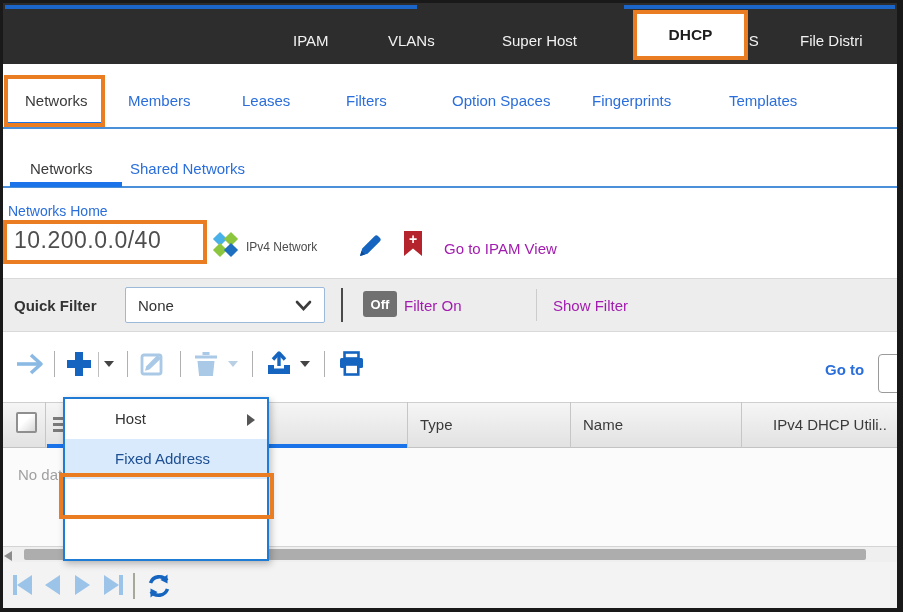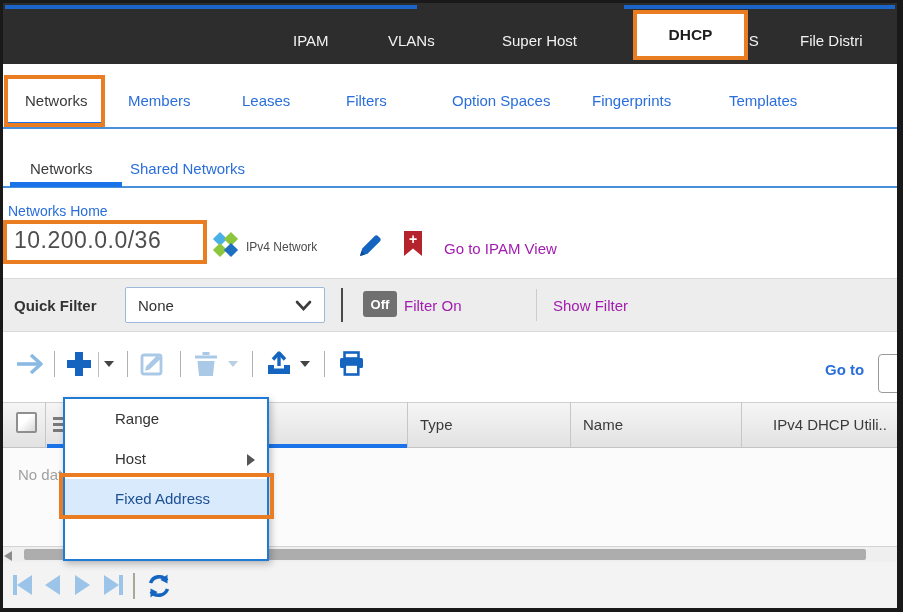--- a/index.html
+++ b/index.html
@@ -113,21 +113,21 @@
   <div class="abs thickline" style="left:8px; top:122px; width:97px;"></div>
   <div class="abs thinline" style="left:0; top:127px; width:903px;"></div>
   <div class="abs ann" style="left:4px; top:75px; width:101px; height:52px;"></div>
 
   <div class="abs tab-item dark-label" style="left:30px;">Networks</div>
   <div class="abs tab-item link" style="left:130px;">Shared Networks</div>
   <div class="abs thickline" style="left:10px; top:182px; width:112px;"></div>
   <div class="abs thinline" style="left:0; top:186px; width:903px;"></div>
 
   <div class="abs crumb link">Networks Home</div>
-  <div class="abs nettitle">10.200.0.0/36</div>
+  <div class="abs nettitle">10.200.0.0/40</div>
   <div class="abs ann" style="left:3px; top:220px; width:204px; height:44px;"></div>
 
   <div class="abs" style="left:212px; top:232px; width:28px; height:28px;">
     <span class="dia" style="left:3px; top:2px;  background:#49b0e8;"></span>
     <span class="dia" style="left:14px; top:2px; background:#8cc63f;"></span>
     <span class="dia" style="left:3px; top:13px; background:#8cc63f;"></span>
     <span class="dia" style="left:14px; top:13px; background:#1f6fc0;"></span>
   </div>
   <div class="abs netlabel" style="left:246px; top:240px;">IPv4 Network</div>
 
@@ -244,21 +244,20 @@
   <span class="abs" style="left:145px; top:572px; cursor:pointer;">
     <svg width="28" height="28" viewBox="0 0 28 28">
       <path d="M5.5 11 A 9.5 9.5 0 0 1 22 8.5" fill="none" stroke="#1565c0" stroke-width="3.6"></path>
       <polygon points="22.5,2.5 22.5,11.5 15.5,8" fill="#1565c0"></polygon>
       <path d="M22.5 17 A 9.5 9.5 0 0 1 6 19.5" fill="none" stroke="#1565c0" stroke-width="3.6"></path>
       <polygon points="5.5,25.5 5.5,16.5 12.5,20" fill="#1565c0"></polygon>
     </svg>
   </span>
 
   <div class="abs menu">
-    <div class="mitem">Range</div>
     <div class="mitem">
       <span>Host</span>
       <span class="subarrow"></span>
     </div>
     <div class="mitem hl">Fixed Address</div>
   </div>
   <div class="abs ann" style="left:59px; top:473px; width:215px; height:46px;"></div>
 
   <div class="frame" style="left:0; top:0; width:903px; height:3px;"></div>
   <div class="frame" style="left:0; top:0; width:3px; height:612px;"></div>

